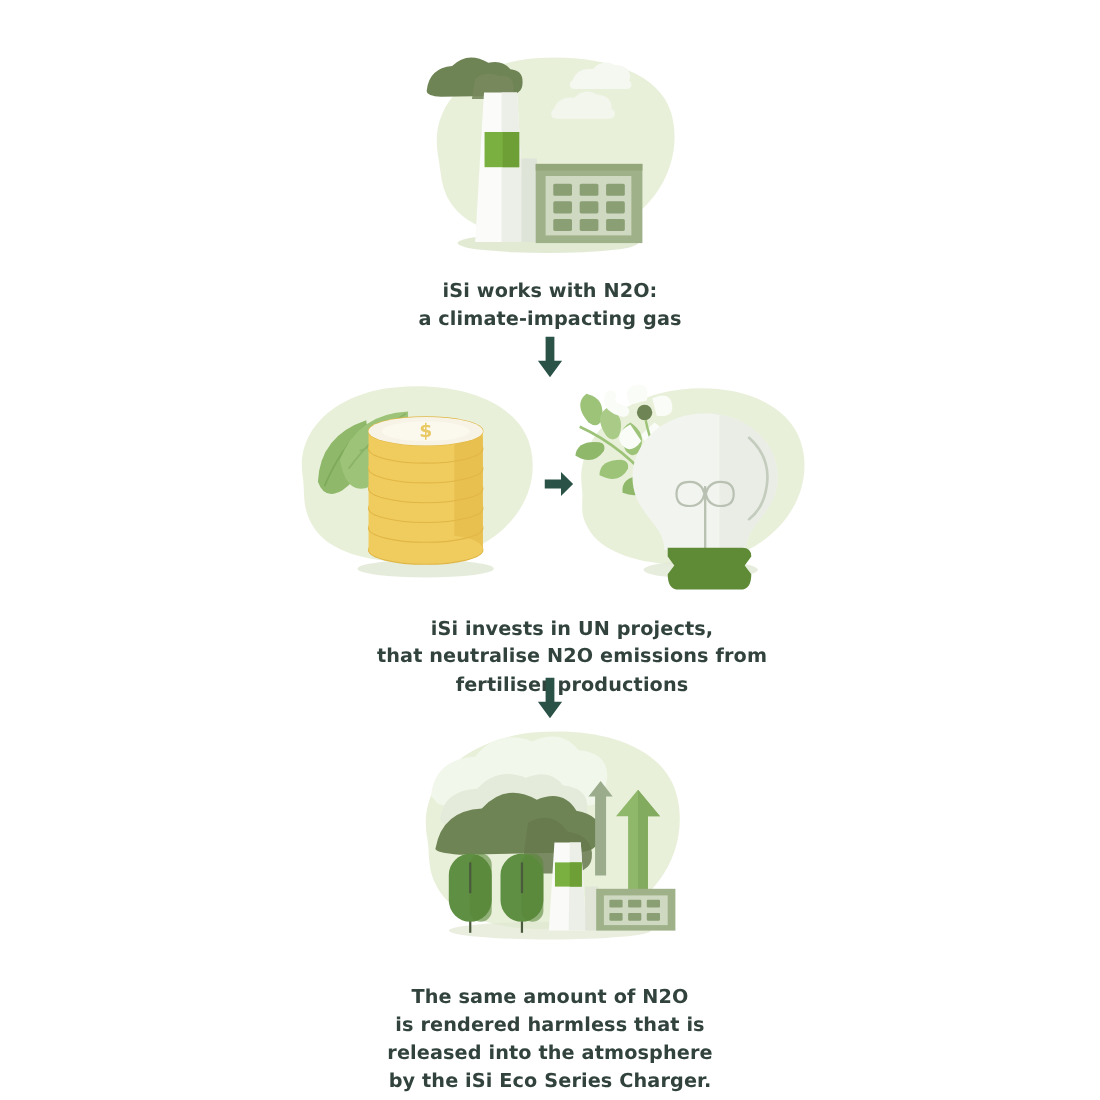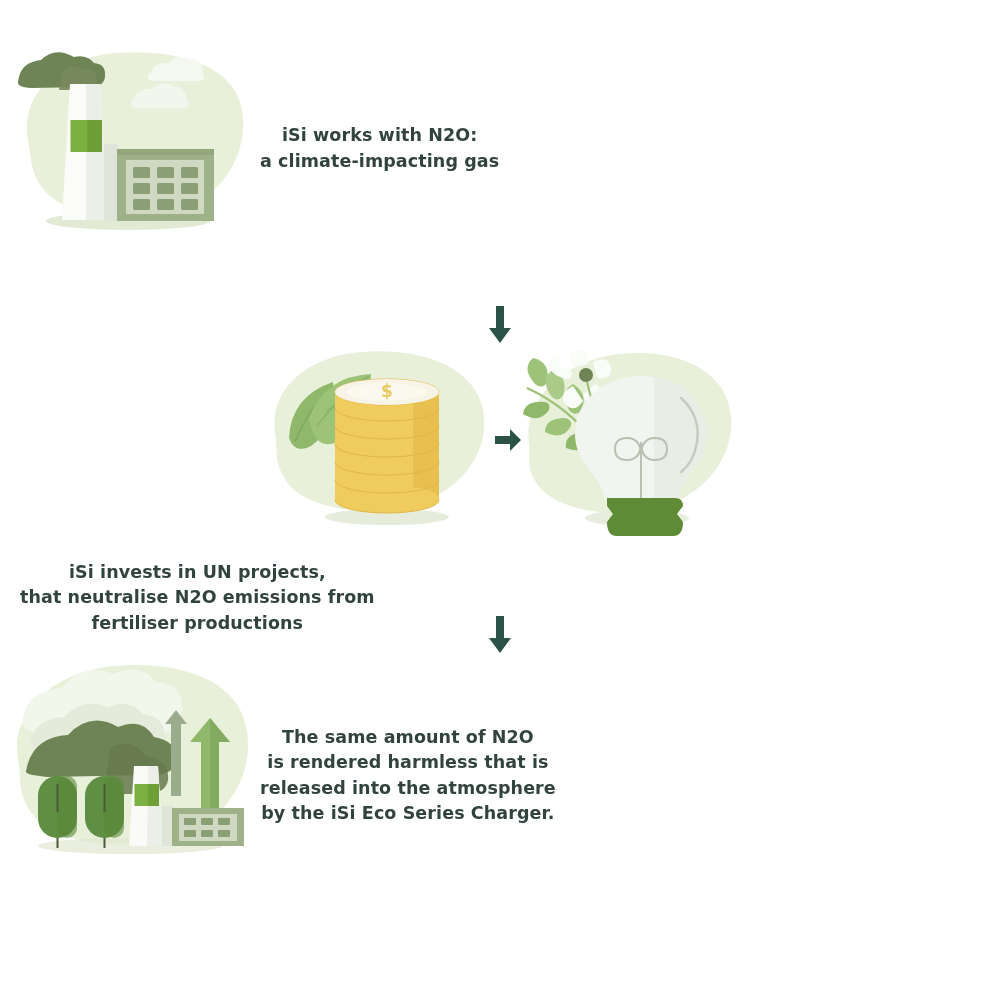--- a/index.html
+++ b/index.html
@@ -18,21 +18,21 @@
     position: relative;
     width: 1000px;
     height: 1000px;
     background: #ffffff;
   }
   .stage {
     position: absolute;
     left: 0;
     width: 1000px;
     display: flex;
-    flex-direction: row;
+    flex-direction: column;
     align-items: center;
   }
   .art {
     display: block;
   }
   .caption {
     text-align: center;
     color: #31433c;
     font-weight: bold;
     font-size: 17.5px;

